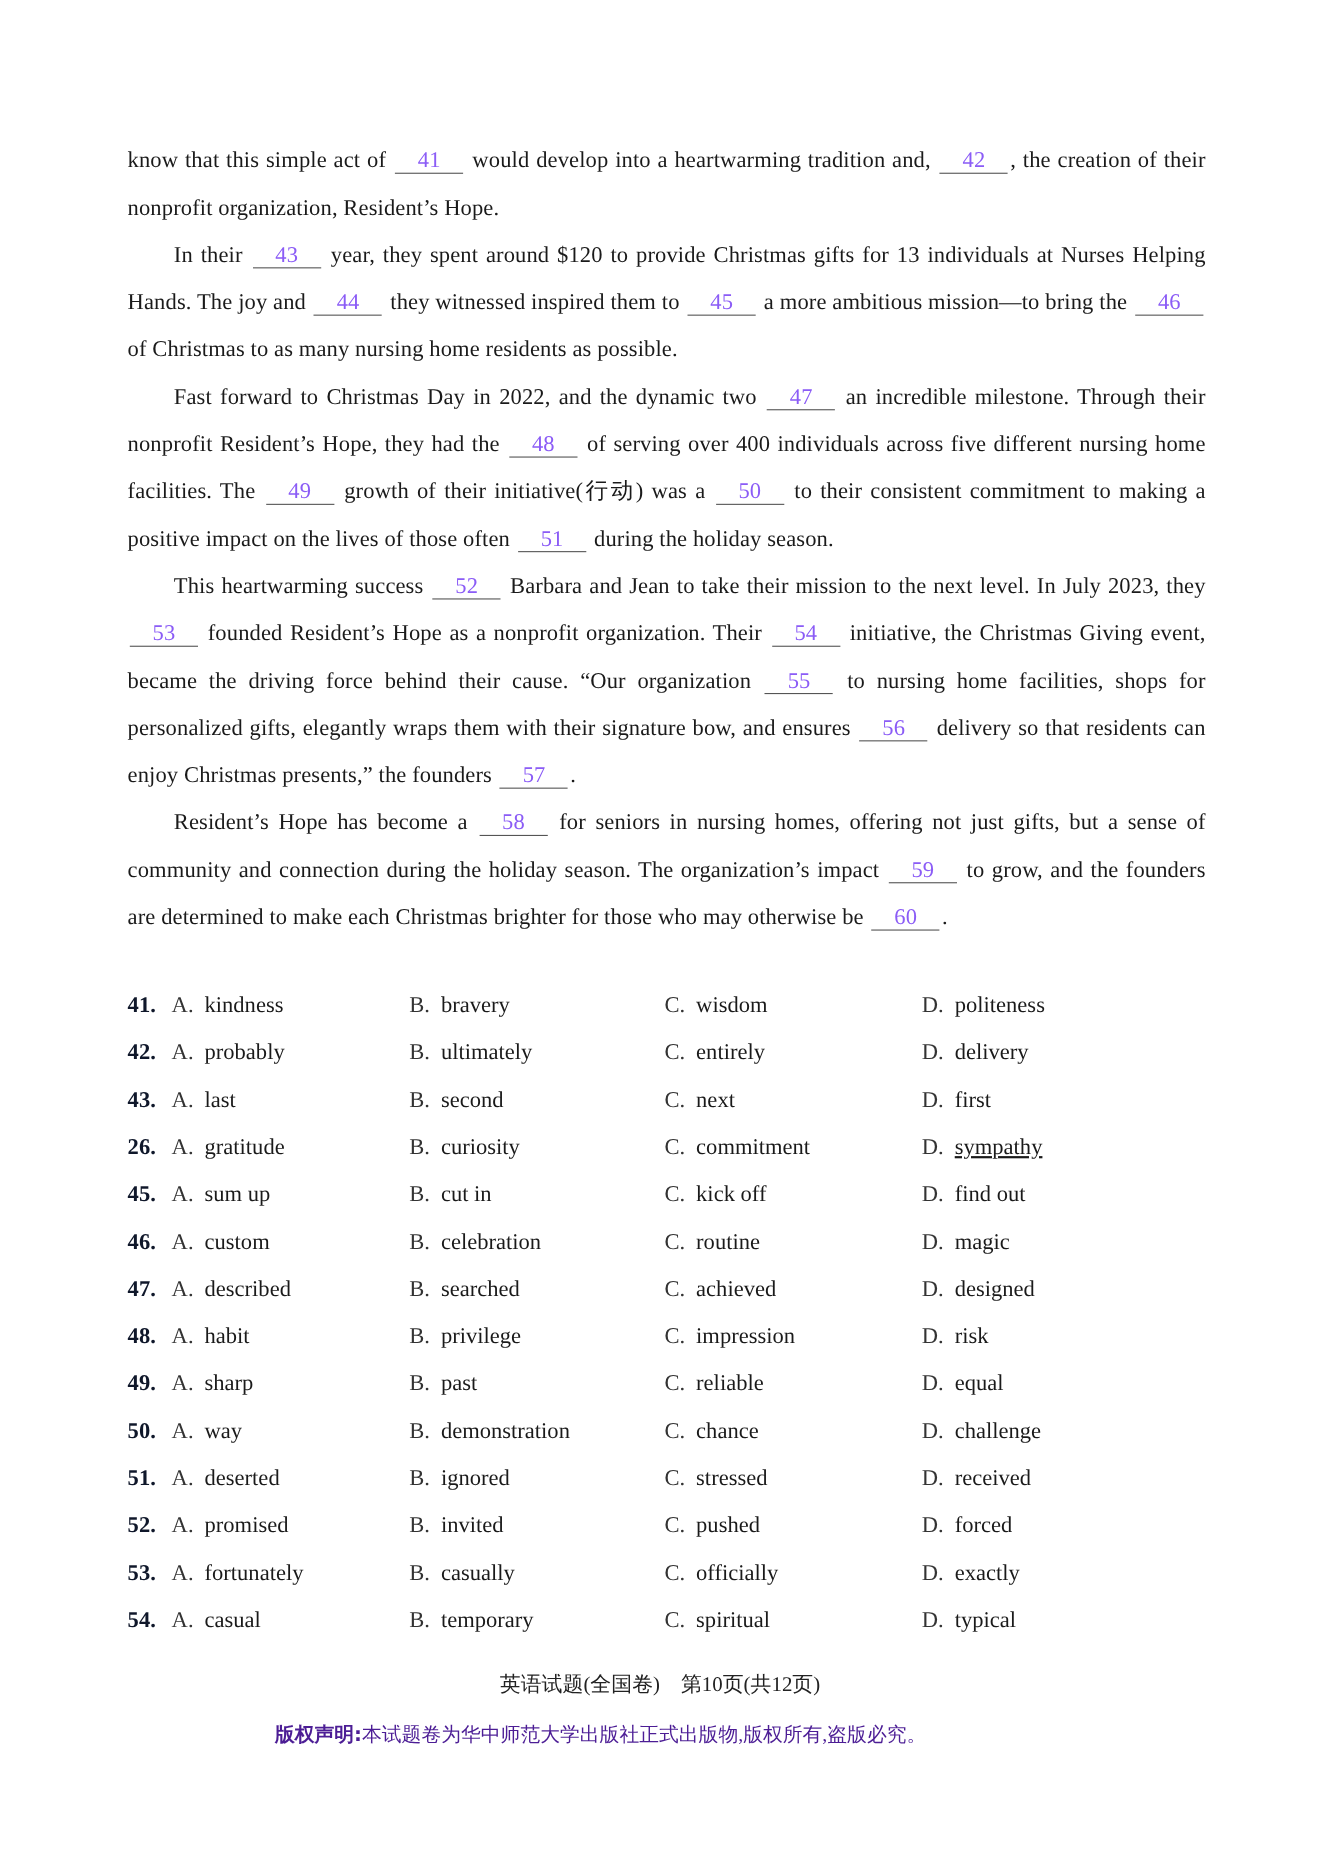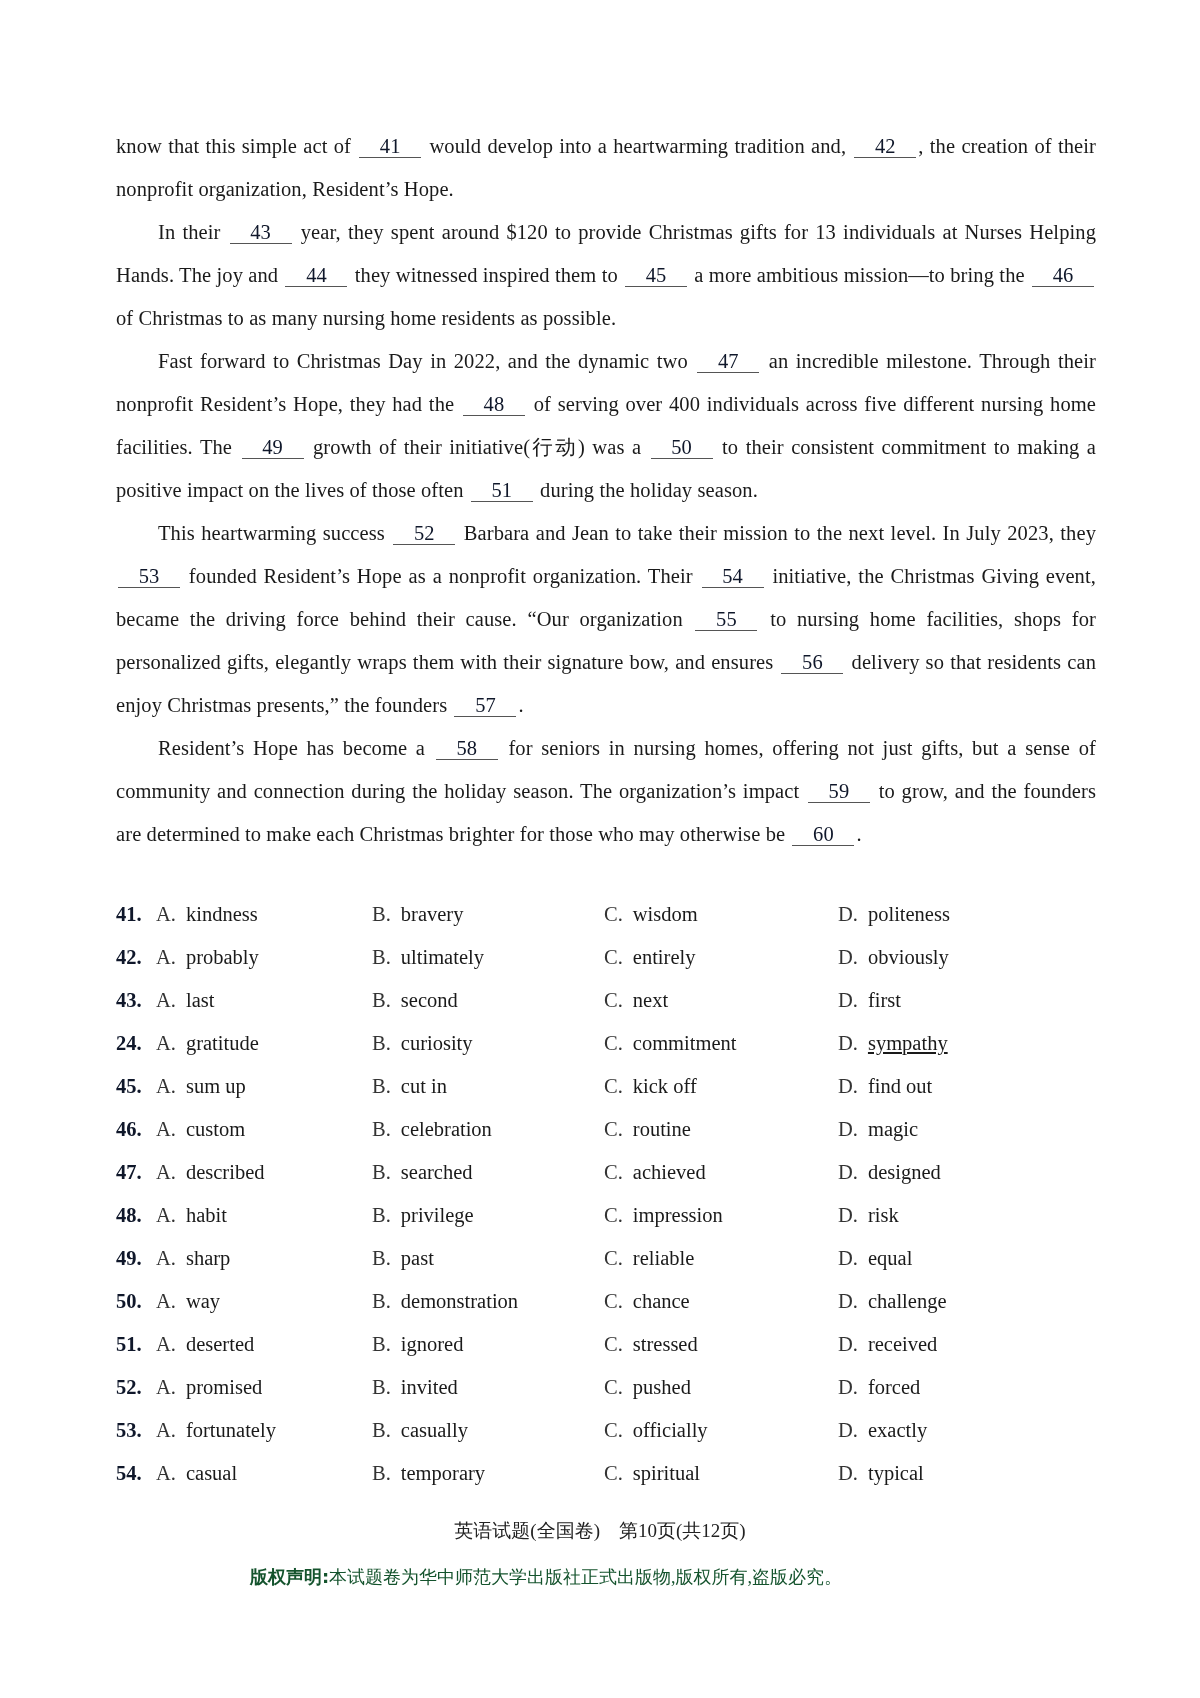--- a/index.html
+++ b/index.html
@@ -9,39 +9,39 @@
       color: #1a1a1a;
     }
     .page { position: absolute; left: 116px; top: 125px; width: 980px; }
     .para {
       font-size: 20.5px; line-height: 43px; text-align: justify;
       margin: 0; letter-spacing: 0.1px;
     }
     .para.indent { text-indent: 42px; }
     .blank {
       display: inline-block; min-width: 62px; text-align: center;
-      border-bottom: 1px solid #555; line-height: 22px; color: #0f172a;
+      border-bottom: 1px solid #555; line-height: 22px; color: #8b5cf6;
       margin: 0 2px; text-indent: 0;
     }
     .options { position: absolute; left: 116px; top: 893px; width: 980px; }
     .opt-row { position: relative; height: 43px; font-size: 20.5px; line-height: 43px; }
     .opt-row span { position: absolute; top: 0; white-space: nowrap; }
     .opt-num { left: 0; color: #0f172a; font-weight: bold; }
     .opt-a { left: 40px; }
     .opt-b { left: 256px; }
     .opt-c { left: 488px; }
     .opt-d { left: 722px; }
     .lbl { color: #333; margin-right: 10px; }
     .footer {
       position: absolute; left: 0; width: 1200px; top: 1518px;
       text-align: center; font-size: 19px; color: #222;
     }
     .copyright {
       position: absolute; left: 0; width: 1092px; top: 1565px;
-      text-align: center; font-size: 18px; color: #14532d;
+      text-align: center; font-size: 18px; color: #4c1d95;
     }
     .copyright b { font-family: "DejaVu Sans", sans-serif; font-weight: bold; }
   </style>
 </head>
 <body>
 
 <div class="page" id="passage">
     <p class="para"><span>know that this simple act of </span><span class="blank">41</span><span> would develop into a heartwarming tradition and, </span><span class="blank">42</span><span>, the creation of their nonprofit organization, Resident’s Hope.</span></p>
     <p class="para indent"><span>In their </span><span class="blank">43</span><span> year, they spent around $120 to provide Christmas gifts for 13 individuals at Nurses Helping Hands. The joy and </span><span class="blank">44</span><span> they witnessed inspired them to </span><span class="blank">45</span><span> a more ambitious mission—to bring the </span><span class="blank">46</span><span> of Christmas to as many nursing home residents as possible.</span></p>
     <p class="para indent"><span>Fast forward to Christmas Day in 2022, and the dynamic two </span><span class="blank">47</span><span> an incredible milestone. Through their nonprofit Resident’s Hope, they had the </span><span class="blank">48</span><span> of serving over 400 individuals across five different nursing home facilities. The </span><span class="blank">49</span><span> growth of their initiative(行动) was a </span><span class="blank">50</span><span> to their consistent commitment to making a positive impact on the lives of those often </span><span class="blank">51</span><span> during the holiday season.</span></p>
@@ -55,31 +55,31 @@
       <span class="opt-a"><span class="lbl" style="position: static;">A.</span><span style="position: static;">kindness</span></span>
       <span class="opt-b"><span class="lbl" style="position: static;">B.</span><span style="position: static;">bravery</span></span>
       <span class="opt-c"><span class="lbl" style="position: static;">C.</span><span style="position: static;">wisdom</span></span>
       <span class="opt-d"><span class="lbl" style="position: static;">D.</span><span style="position: static;">politeness</span></span>
     </div>
     <div class="opt-row">
       <span class="opt-num">42.</span>
       <span class="opt-a"><span class="lbl" style="position: static;">A.</span><span style="position: static;">probably</span></span>
       <span class="opt-b"><span class="lbl" style="position: static;">B.</span><span style="position: static;">ultimately</span></span>
       <span class="opt-c"><span class="lbl" style="position: static;">C.</span><span style="position: static;">entirely</span></span>
-      <span class="opt-d"><span class="lbl" style="position: static;">D.</span><span style="position: static;">obviously</span></span>
+      <span class="opt-d"><span class="lbl" style="position: static;">D.</span><span style="position: static;">delivery</span></span>
     </div>
     <div class="opt-row">
       <span class="opt-num">43.</span>
       <span class="opt-a"><span class="lbl" style="position: static;">A.</span><span style="position: static;">last</span></span>
       <span class="opt-b"><span class="lbl" style="position: static;">B.</span><span style="position: static;">second</span></span>
       <span class="opt-c"><span class="lbl" style="position: static;">C.</span><span style="position: static;">next</span></span>
       <span class="opt-d"><span class="lbl" style="position: static;">D.</span><span style="position: static;">first</span></span>
     </div>
     <div class="opt-row">
-      <span class="opt-num">24.</span>
+      <span class="opt-num">26.</span>
       <span class="opt-a"><span class="lbl" style="position: static;">A.</span><span style="position: static;">gratitude</span></span>
       <span class="opt-b"><span class="lbl" style="position: static;">B.</span><span style="position: static;">curiosity</span></span>
       <span class="opt-c"><span class="lbl" style="position: static;">C.</span><span style="position: static;">commitment</span></span>
       <span class="opt-d"><span class="lbl" style="position: static;">D.</span><span style="position: static; text-decoration: underline;">sympathy</span></span>
     </div>
     <div class="opt-row">
       <span class="opt-num">45.</span>
       <span class="opt-a"><span class="lbl" style="position: static;">A.</span><span style="position: static;">sum up</span></span>
       <span class="opt-b"><span class="lbl" style="position: static;">B.</span><span style="position: static;">cut in</span></span>
       <span class="opt-c"><span class="lbl" style="position: static;">C.</span><span style="position: static;">kick off</span></span>

